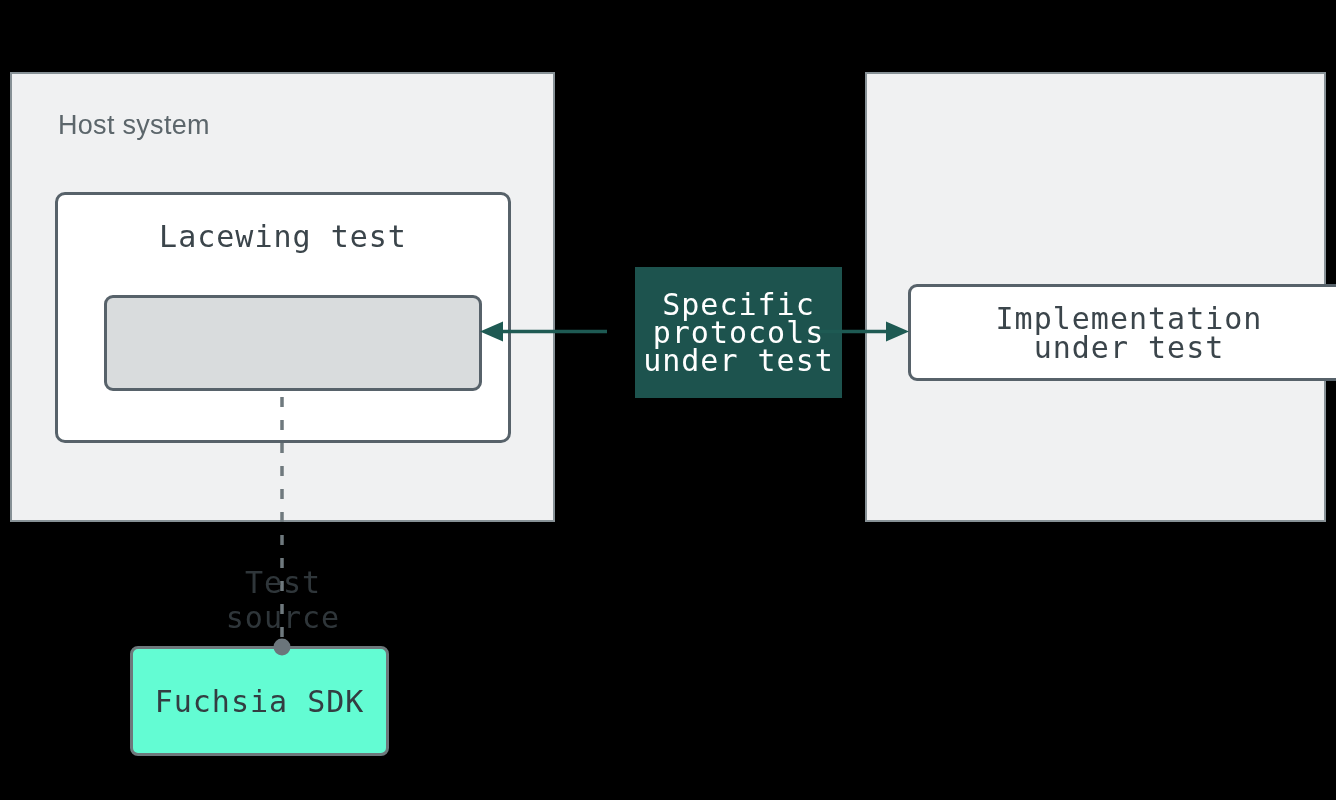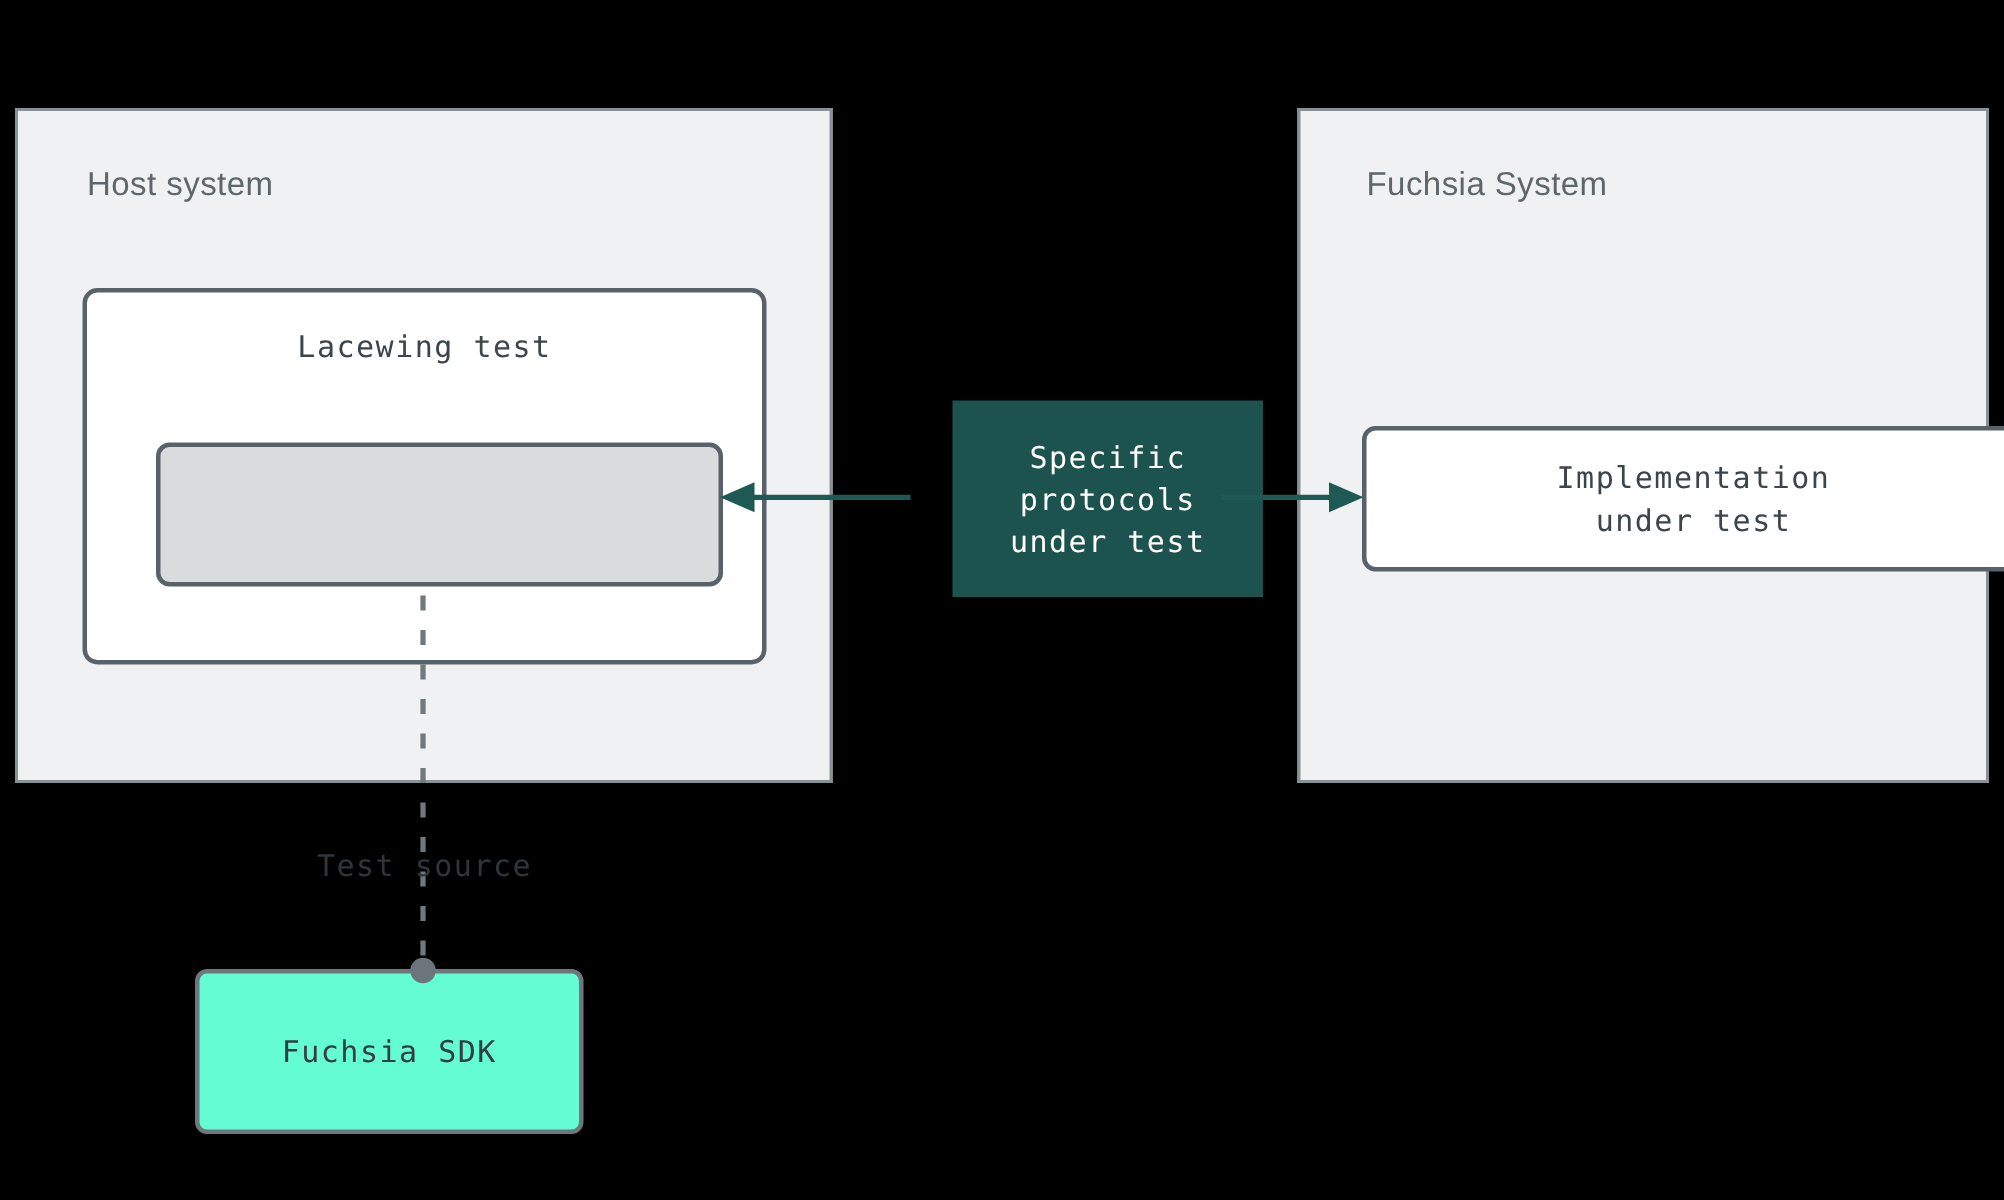--- a/index.html
+++ b/index.html
@@ -15,22 +15,22 @@
     --connector:#6f797e;
     --dim-label:#2f363a;
     --card-shadow:#d9dcdd;
   }
   *{margin:0;padding:0;box-sizing:border-box;}
   html,body{width:1336px;height:800px;background:var(--bg);overflow:hidden;}
   .stage{position:absolute;left:0;top:0;width:1336px;height:800px;background:var(--bg);
          font-family:"Liberation Sans",sans-serif;}
   .abs{position:absolute;}
   .panel{background:var(--panel);border:2px solid var(--panel-border);}
-  .panel-label{font-size:22px;color:var(--label-gray);letter-spacing:0.3px;}
-  .mono{font-family:"DejaVu Sans Mono",monospace;font-size:20px;letter-spacing:1px;
+  .panel-label{font-size:27px;color:var(--label-gray);letter-spacing:0.3px;}
+  .mono{font-family:"DejaVu Sans Mono",monospace;font-size:30px;letter-spacing:1px;
         color:var(--text-slate);}
   .rbox{background:#ffffff;border:3px solid var(--slate);border-radius:9px;}
   .center-flex{display:flex;align-items:center;justify-content:center;text-align:center;}
   .prewrap{white-space:pre-line;}
 
   
   #host-panel{left:10px;top:72px;width:545px;height:450px;}
   #host-label{left:58px;top:110px;}
   #fuchsia-panel{left:865px;top:72px;width:461px;height:450px;}
   #fuchsia-label{left:911px;top:110px;}
@@ -65,21 +65,20 @@
 </style>
 </head>
 <body>
 
 <div class="stage">
 
   <div id="host-panel" class="abs panel"></div>
   <div id="host-label" class="abs panel-label">Host system</div>
 
   <div id="fuchsia-panel" class="abs panel"></div>
-  <div id="fuchsia-label" class="abs panel-label">Fuchsia System</div>
 
   <div id="lacewing-box" class="abs rbox"></div>
   <div id="lacewing-label" class="abs mono">Lacewing test</div>
 
   <div id="test-case-back" class="abs rbox"></div>
 
   <div id="protocols-box" class="abs center-flex">
     <span class="mono prewrap">Specific
 protocols
 under test</span>

